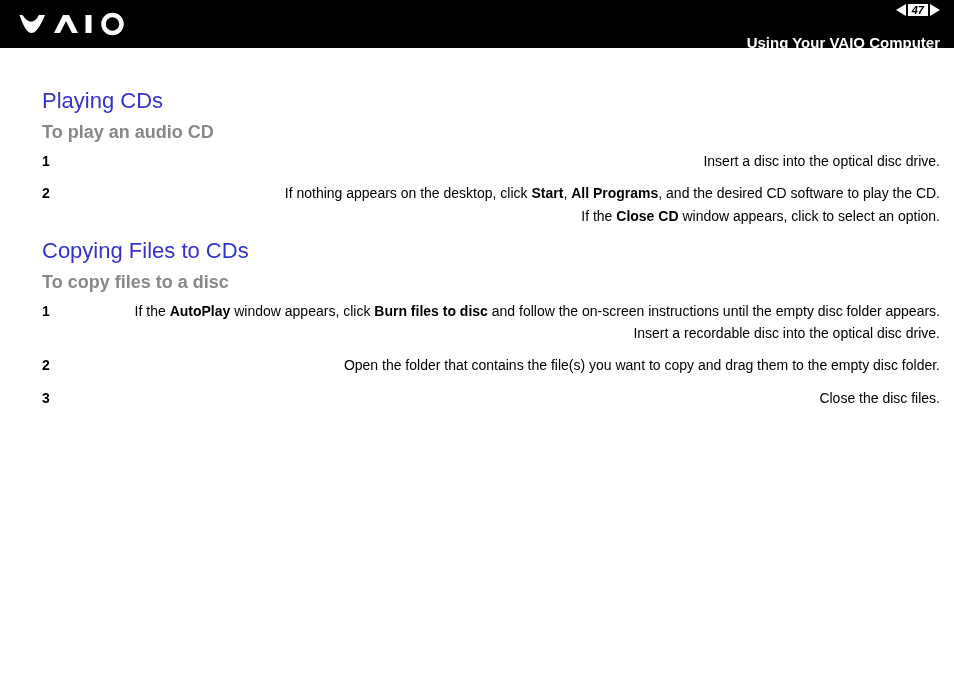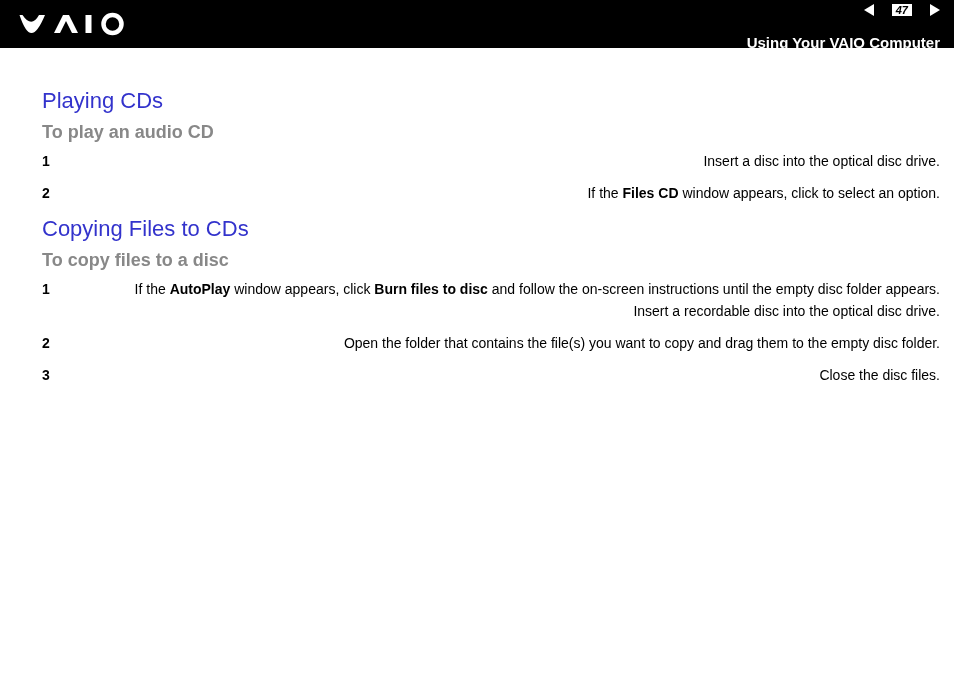--- a/index.html
+++ b/index.html
@@ -26,21 +26,21 @@
   .nav-area {
     position: absolute;
     right: 14px;
     top: 4px;
     text-align: right;
   }
   .nav-triangles {
     display: flex;
     align-items: center;
     justify-content: flex-end;
-    gap: 18px;
+    gap: 2px;
     font-size: 11px;
     font-style: italic;
     font-weight: bold;
   }
   .tri-left {
     width: 0; height: 0;
     border-top: 6px solid transparent;
     border-bottom: 6px solid transparent;
     border-right: 10px solid #fff;
   }
@@ -122,21 +122,22 @@
     <h3 class="sub-heading">To play an audio CD</h3>
     <div class="step">
       <div class="step-num">1</div>
       <div class="step-body">
         <div class="line">Insert a disc into the optical disc drive.</div>
       </div>
     </div>
     <div class="step">
       <div class="step-num">2</div>
       <div class="step-body">
-        <div class="line">If the <b>Files CD</b> window appears, click to select an option.</div>
+        <div class="line">If nothing appears on the desktop, click <b>Start</b>, <b>All Programs</b>, and the desired CD software to play the CD.</div>
+        <div class="line">If the <b>Close CD</b> window appears, click to select an option.</div>
       </div>
     </div>
     <h2 class="link-heading">Copying Files to CDs</h2>
     <h3 class="sub-heading">To copy files to a disc</h3>
     <div class="step">
       <div class="step-num">1</div>
       <div class="step-body">
         <div class="line">If the <b>AutoPlay</b> window appears, click <b>Burn files to disc</b> and follow the on-screen instructions until the empty disc folder appears.</div>
         <div class="line">Insert a recordable disc into the optical disc drive.</div>
       </div>

